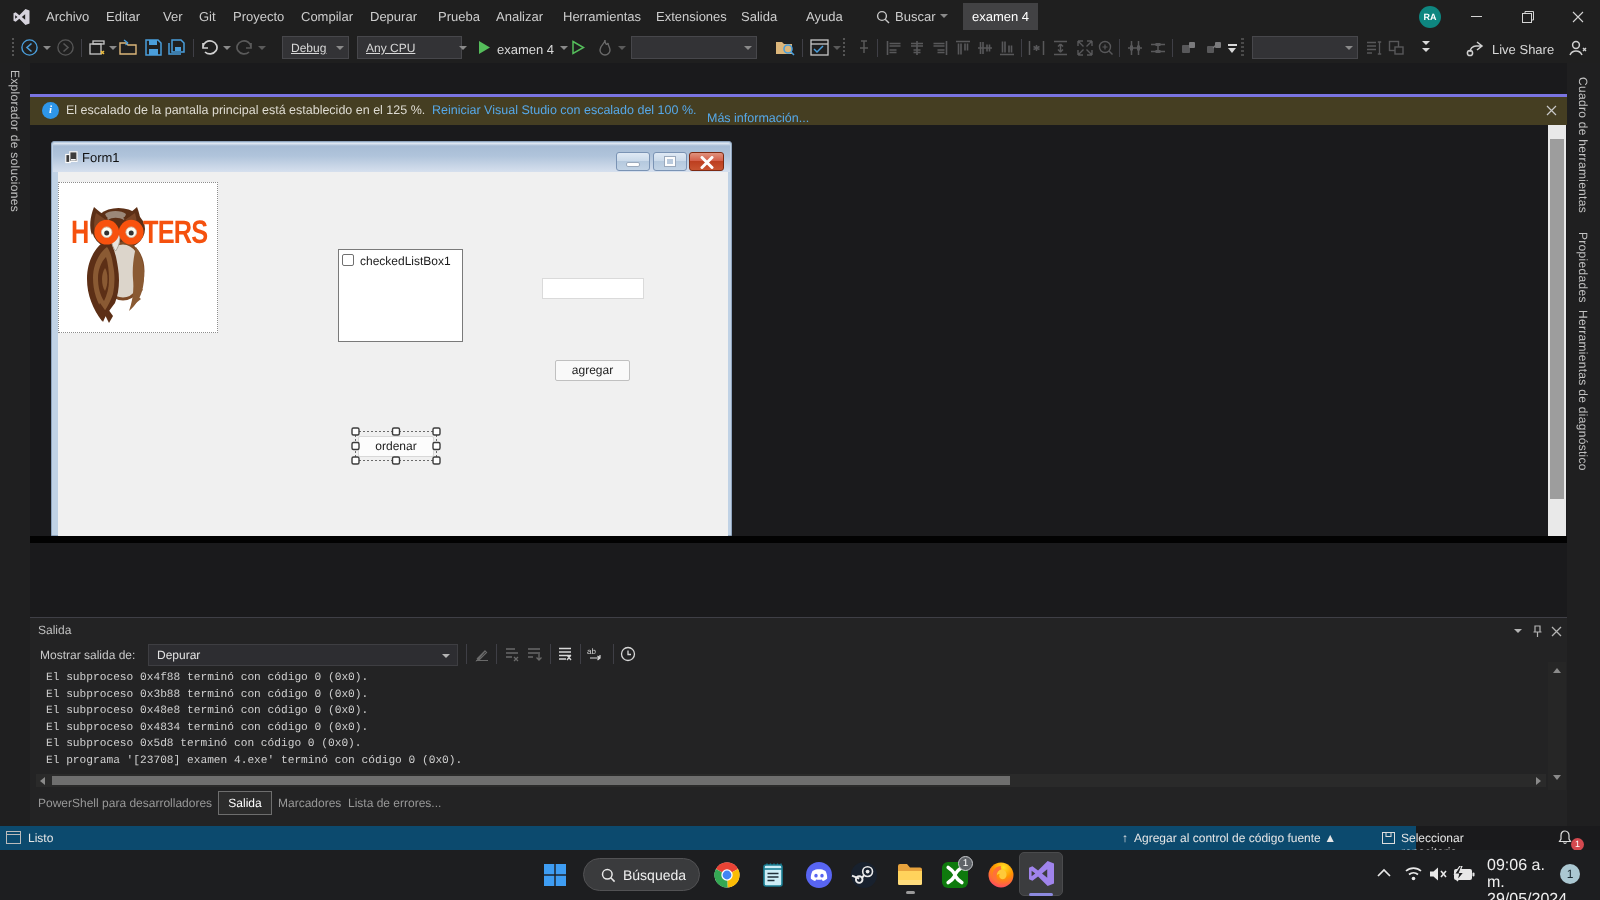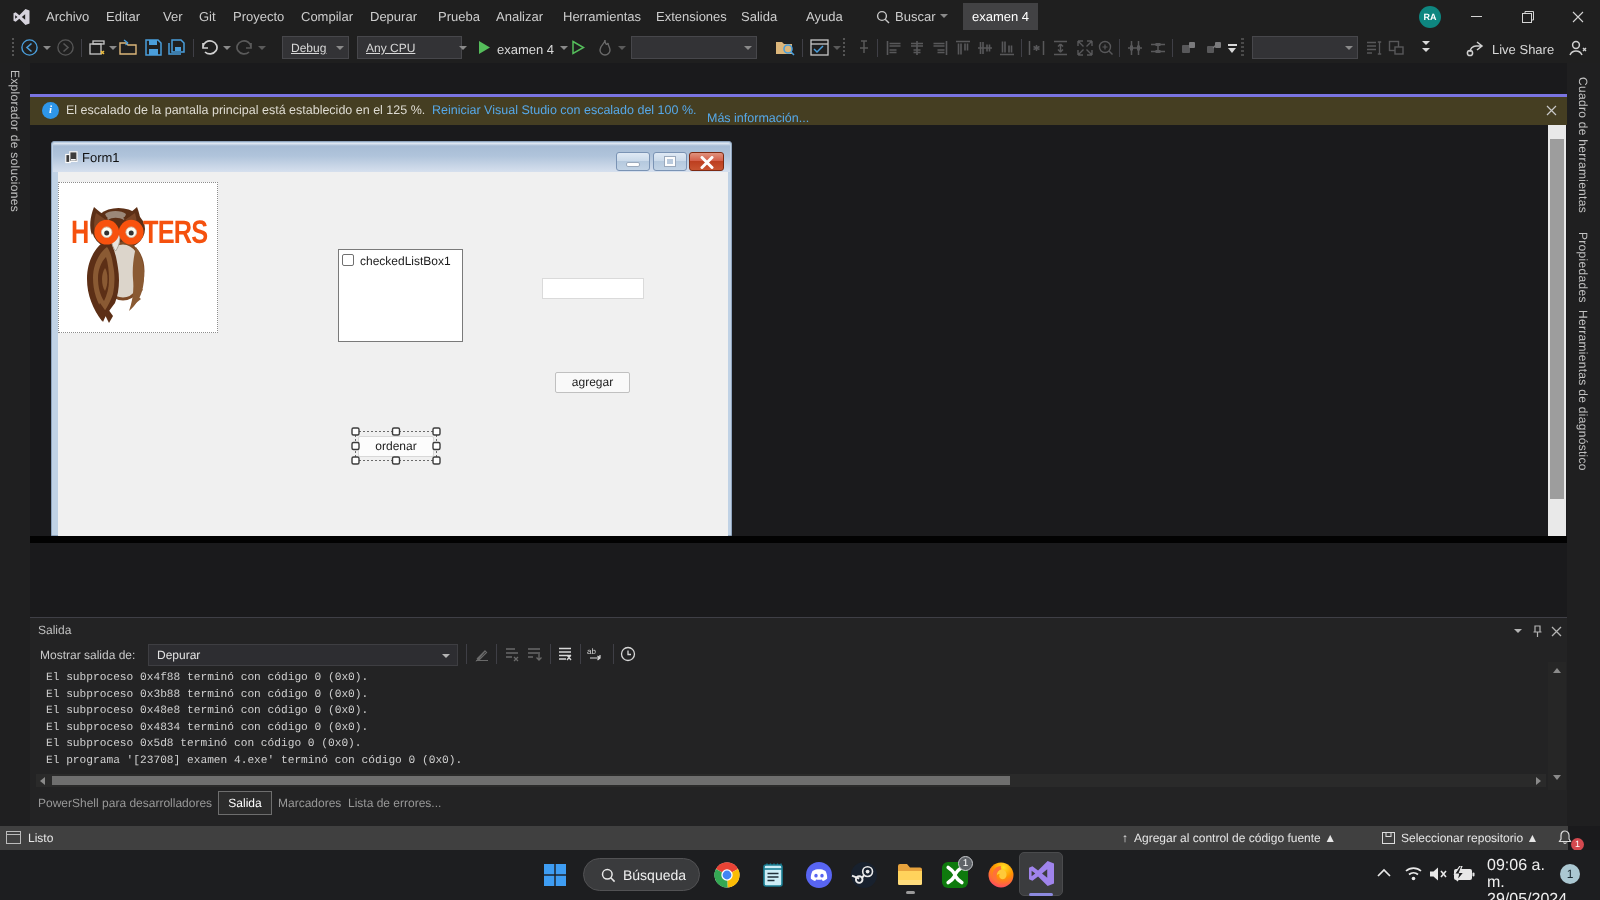--- a/index.html
+++ b/index.html
@@ -34,21 +34,21 @@
   .winbtn { position:absolute; top:9px; height:19px; border:1px solid #7a93b4; border-radius:3px; }
   
   .ctl-text { font-size:12px; color:#1b1b1b; }
   
   #trayblack { position:absolute; left:30px; top:536px; width:1537px; height:7px; background:#020202; }
   #tray { position:absolute; left:30px; top:543px; width:1537px; height:68px; background:#1b1b1c; border-bottom:1px solid #3f3f46; }
   
   #outpanel { position:absolute; left:30px; top:617px; width:1537px; height:209px; background:#232324; border-top:1px solid #3f3f46; }
   .mono { font-family:"Liberation Mono", monospace; }
   
-  #statusbar { position:absolute; left:0; top:826px; width:1568px; height:24px; background:#404040; font-size:12px; color:#e6e6e6; }
+  #statusbar { position:absolute; left:0; top:826px; width:1416px; height:24px; background:#0c4a6e; font-size:12px; color:#e6e6e6; }
   
   #taskbar { position:absolute; left:0; top:850px; width:1600px; height:50px; background:#1d1e20; }
 </style>
 </head>
 <body>
 <div id="root">
 
   <div id="titlebar">
     <svg class="abs" style="left:13px;top:9px" width="17" height="16" viewBox="0 0 24 24">
       <path fill="#d6d3dd" fill-rule="evenodd" d="M17.9 0 L24 2.4 V21.6 L17.9 24 L8.7 14.8 L3.3 19 L0 17.5 V6.5 L3.3 5 L8.7 9.2 Z M6 12 L2.5 9.3 V14.7 Z M12.5 12 L17.5 16 V8 Z"></path>
@@ -365,21 +365,21 @@
           </svg>
         </div>
 
         <div class="abs" style="left:280px;top:77px;width:125px;height:93px;background:#fff;border:1px solid #7a7a7a;">
           <div class="abs" style="left:3px;top:4px;width:12px;height:12px;background:#fff;border:1px solid #707070;border-radius:2px;"></div>
           <span class="abs ctl-text" style="left:21px;top:4px;">checkedListBox1</span>
         </div>
 
         <div class="abs" style="left:484px;top:106px;width:102px;height:21px;background:#fff;border:1px solid #dadada;"></div>
 
-        <div class="abs ctl-text" style="left:497px;top:188px;width:75px;height:21px;background:#f9f9f9;border:1px solid #c0c0c0;border-radius:2px;text-align:center;line-height:19px;margin-top:12px;">agregar</div>
+        <div class="abs ctl-text" style="left:497px;top:188px;width:75px;height:21px;background:#f9f9f9;border:1px solid #c0c0c0;border-radius:2px;text-align:center;line-height:19px;">agregar</div>
 
         <div class="abs ctl-text" style="left:300px;top:264px;width:76px;height:21px;background:#fcfcfc;border:1px solid #d8d8d8;border-radius:2px;text-align:center;line-height:19px;">ordenar</div>
       </div>
     </div>
   </div>
 
   <div id="handles">
     <svg class="abs" style="left:348px;top:424px" width="96" height="44" viewBox="0 0 96 44">
       <g stroke="#6a6a6a" stroke-width="1" stroke-dasharray="2 2">
         <line x1="7" y1="7.5" x2="89" y2="7.5"></line>

